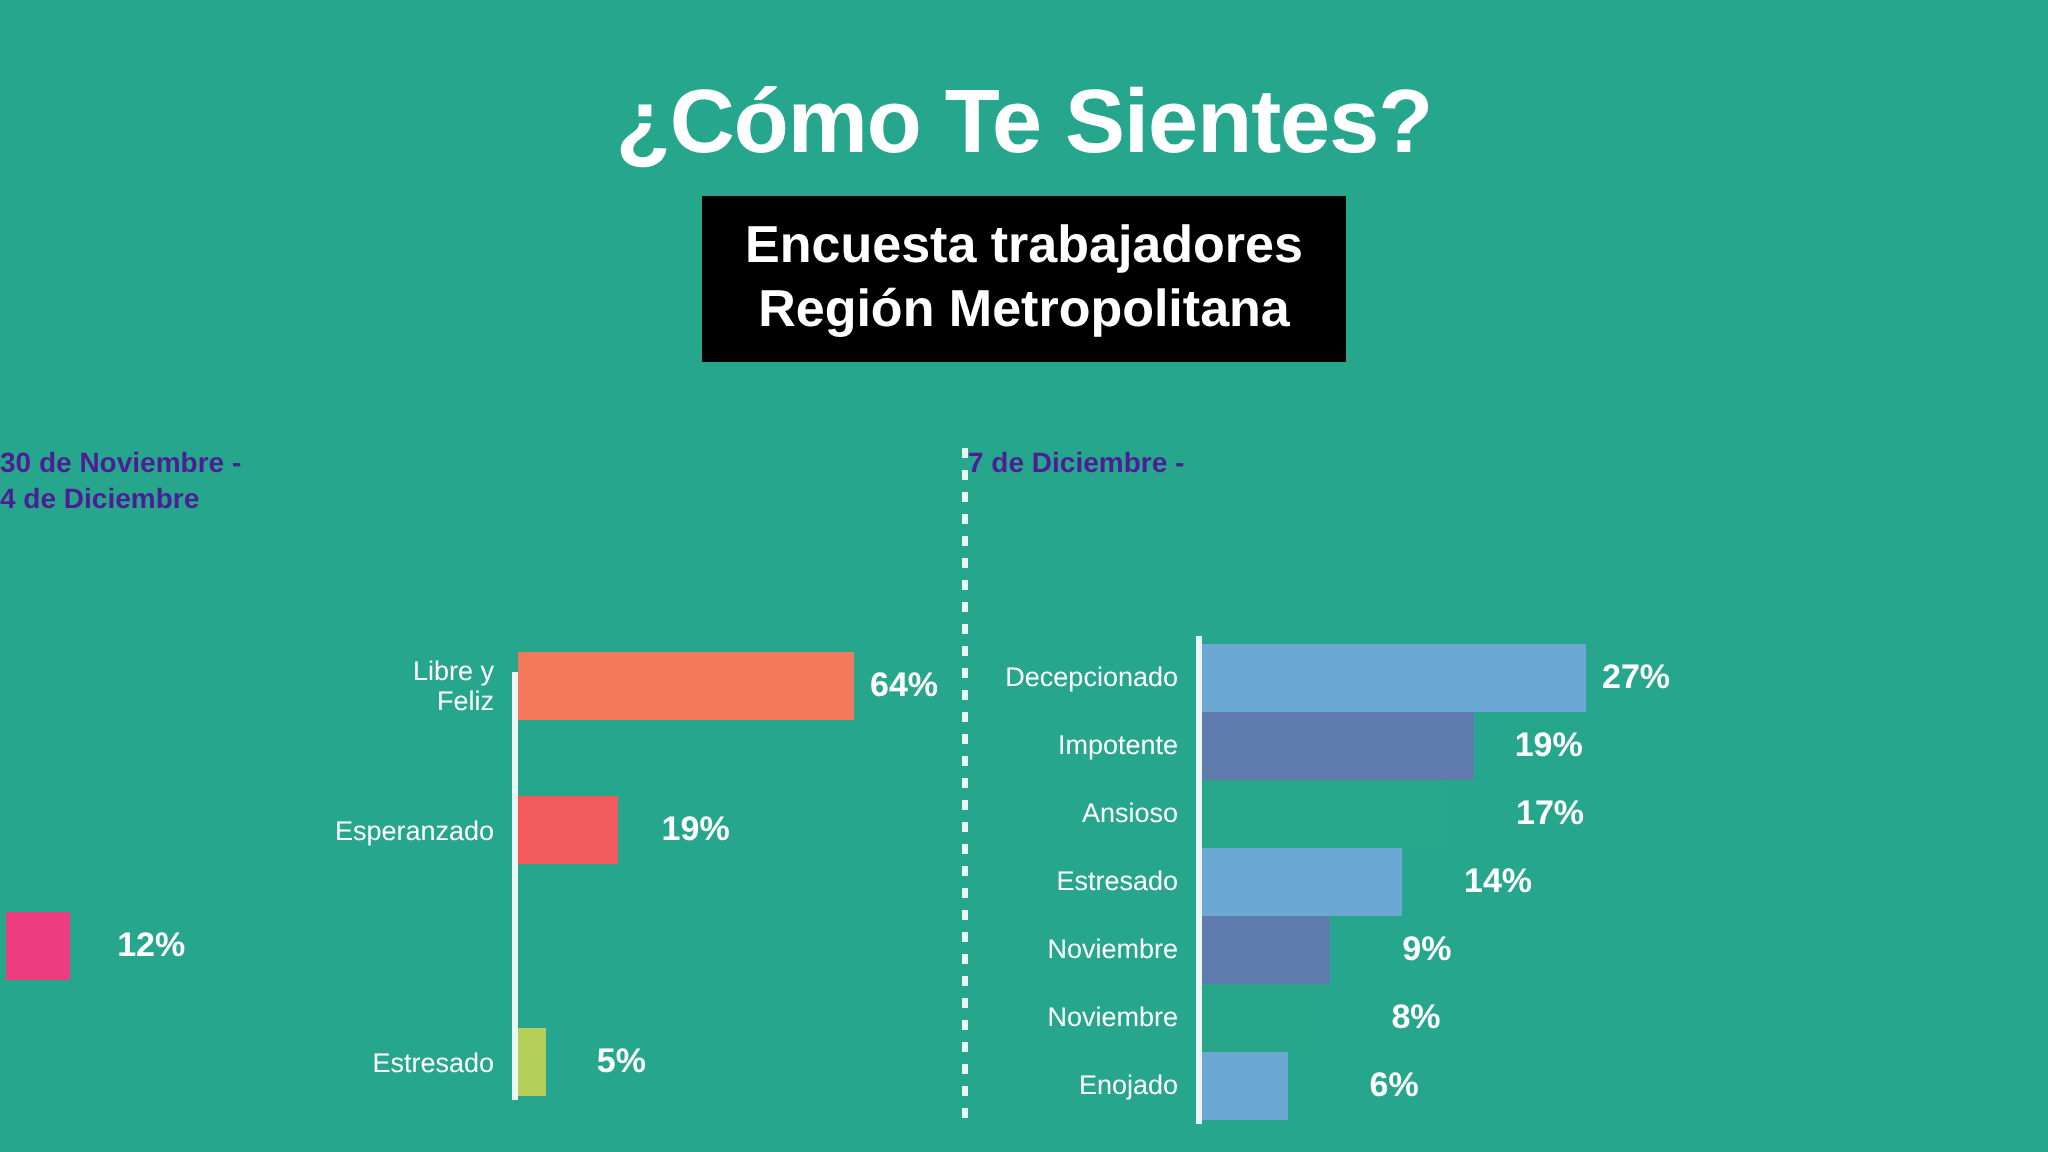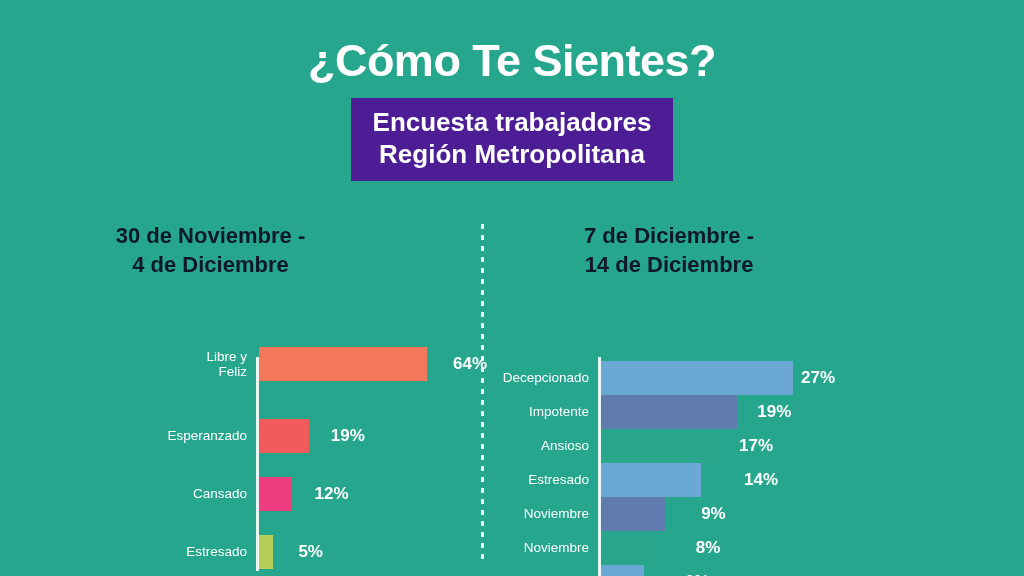--- a/index.html
+++ b/index.html
@@ -39,21 +39,21 @@
     font-weight: bold;
     letter-spacing: -0.5px;
     line-height: 1.1;
     color: #ffffff;
     white-space: nowrap;
   }
 
   .subtitle-badge {
     display: inline-block;
     margin-top: 12px;
-    background: #4c1d95;
+    background: #000000;
     padding: 8px 22px 10px 22px;
     font-size: 26px;
     font-weight: bold;
     line-height: 1.25;
     color: #ffffff;
     text-align: center;
   }
 
   .subtitle-badge span { display: block; white-space: nowrap; }
 
@@ -75,25 +75,25 @@
 
   
   .panel {
     position: absolute;
     top: 222px;
   }
   .panel-left  { left: 0px;   width: 481px; }
   .panel-right { left: 484px; width: 540px; }
 
   .panel-title {
-    text-align: center;
-    font-size: 22px;
+    text-align: left;
+    font-size: 14px;
     font-weight: bold;
     line-height: 1.3;
-    color: #0f172a;
+    color: #4c1d95;
   }
   .panel-title span { display: block; white-space: nowrap; }
 
   .panel-left .panel-title  { padding-right: 60px; }
   .panel-right .panel-title { padding-right: 170px; }
 
   
   .chart { position: relative; }
 
   .axis {
@@ -154,66 +154,64 @@
     <div class="panel-title">
       <span>30 de Noviembre -</span>
       <span>4 de Diciembre</span>
     </div>
     <div class="chart" id="chart-left">
         <div class="axis" style="left: 256px; top: 78px; height: 214px;"></div>
         <div class="row" style="top: 68px;">
           <div class="row-label" style="width: 256px;">Libre y
 Feliz</div>
           <div class="bar" style="width: 168px; background: rgb(244, 120, 92); margin-left: 3px;"></div>
-          <div class="row-value" style="margin-left: 26px;">64%</div>
+          <div class="row-value" style="margin-left: 8px;">64%</div>
         </div>
         <div class="row" style="top: 140px;">
           <div class="row-label" style="width: 256px;">Esperanzado</div>
           <div class="bar" style="width: 50px; background: rgb(241, 91, 91); margin-left: 3px;"></div>
           <div class="row-value" style="margin-left: 21.8px;">19%</div>
         </div>
         <div class="row" style="top: 198px;">
-          <div class="row-label" style="width: 256px;">Cansado</div>
           <div class="bar" style="width: 32px; background: rgb(238, 61, 127); margin-left: 3px;"></div>
           <div class="row-value" style="margin-left: 23.6px;">12%</div>
         </div>
         <div class="row" style="top: 256px;">
           <div class="row-label" style="width: 256px;">Estresado</div>
           <div class="bar" style="width: 14px; background: rgb(181, 207, 90); margin-left: 3px;"></div>
           <div class="row-value" style="margin-left: 25.4px;">5%</div>
         </div>
       </div>
   </div>
 
   <div class="panel panel-right">
     <div class="panel-title">
       <span>7 de Diciembre -</span>
-      <span>14 de Diciembre</span>
     </div>
     <div class="chart" id="chart-right">
         <div class="axis" style="left: 114px; top: 78px; height: 244px;"></div>
         <div class="row" style="top: 82px;">
           <div class="row-label" style="width: 114px;">Decepcionado</div>
           <div class="bar" style="width: 192px; background: rgb(107, 168, 212); margin-left: 3px;"></div>
           <div class="row-value" style="margin-left: 8px;">27%</div>
         </div>
         <div class="row" style="top: 116px; justify-content: flex-end;">
           <div class="row-label" style="width: 114px;">Impotente</div>
           <div class="bar" style="width: 136px; background: rgb(96, 123, 174); margin-left: 3px;"></div>
           <div class="row-value" style="margin-left: 20.32px;">19%</div>
         </div>
         <div class="row" style="top: 150px; justify-content: flex-end;">
           <div class="row-label" style="width: 114px;">Ansioso</div>
           <div class="bar" style="width: 121px; background: rgb(40, 167, 141); margin-left: 3px;"></div>
-          <div class="row-value" style="margin-left: 17px;">17%</div>
+          <div class="row-value" style="margin-left: 36px;">17%</div>
         </div>
         <div class="row" style="top: 184px;">
           <div class="row-label" style="width: 114px;">Estresado</div>
           <div class="bar" style="width: 100px; background: rgb(107, 168, 212); margin-left: 3px;"></div>
-          <div class="row-value" style="margin-left: 43px;">14%</div>
+          <div class="row-value" style="margin-left: 31px;">14%</div>
         </div>
         <div class="row" style="top: 218px;">
           <div class="row-label" style="width: 114px;">Noviembre</div>
           <div class="bar" style="width: 64px; background: rgb(96, 123, 174); margin-left: 3px;"></div>
           <div class="row-value" style="margin-left: 36.16px;">9%</div>
         </div>
         <div class="row" style="top: 252px;">
           <div class="row-label" style="width: 114px;">Noviembre</div>
           <div class="bar" style="width: 57px; background: rgb(39, 166, 140); margin-left: 3px;"></div>
           <div class="row-value" style="margin-left: 37.7px;">8%</div>

